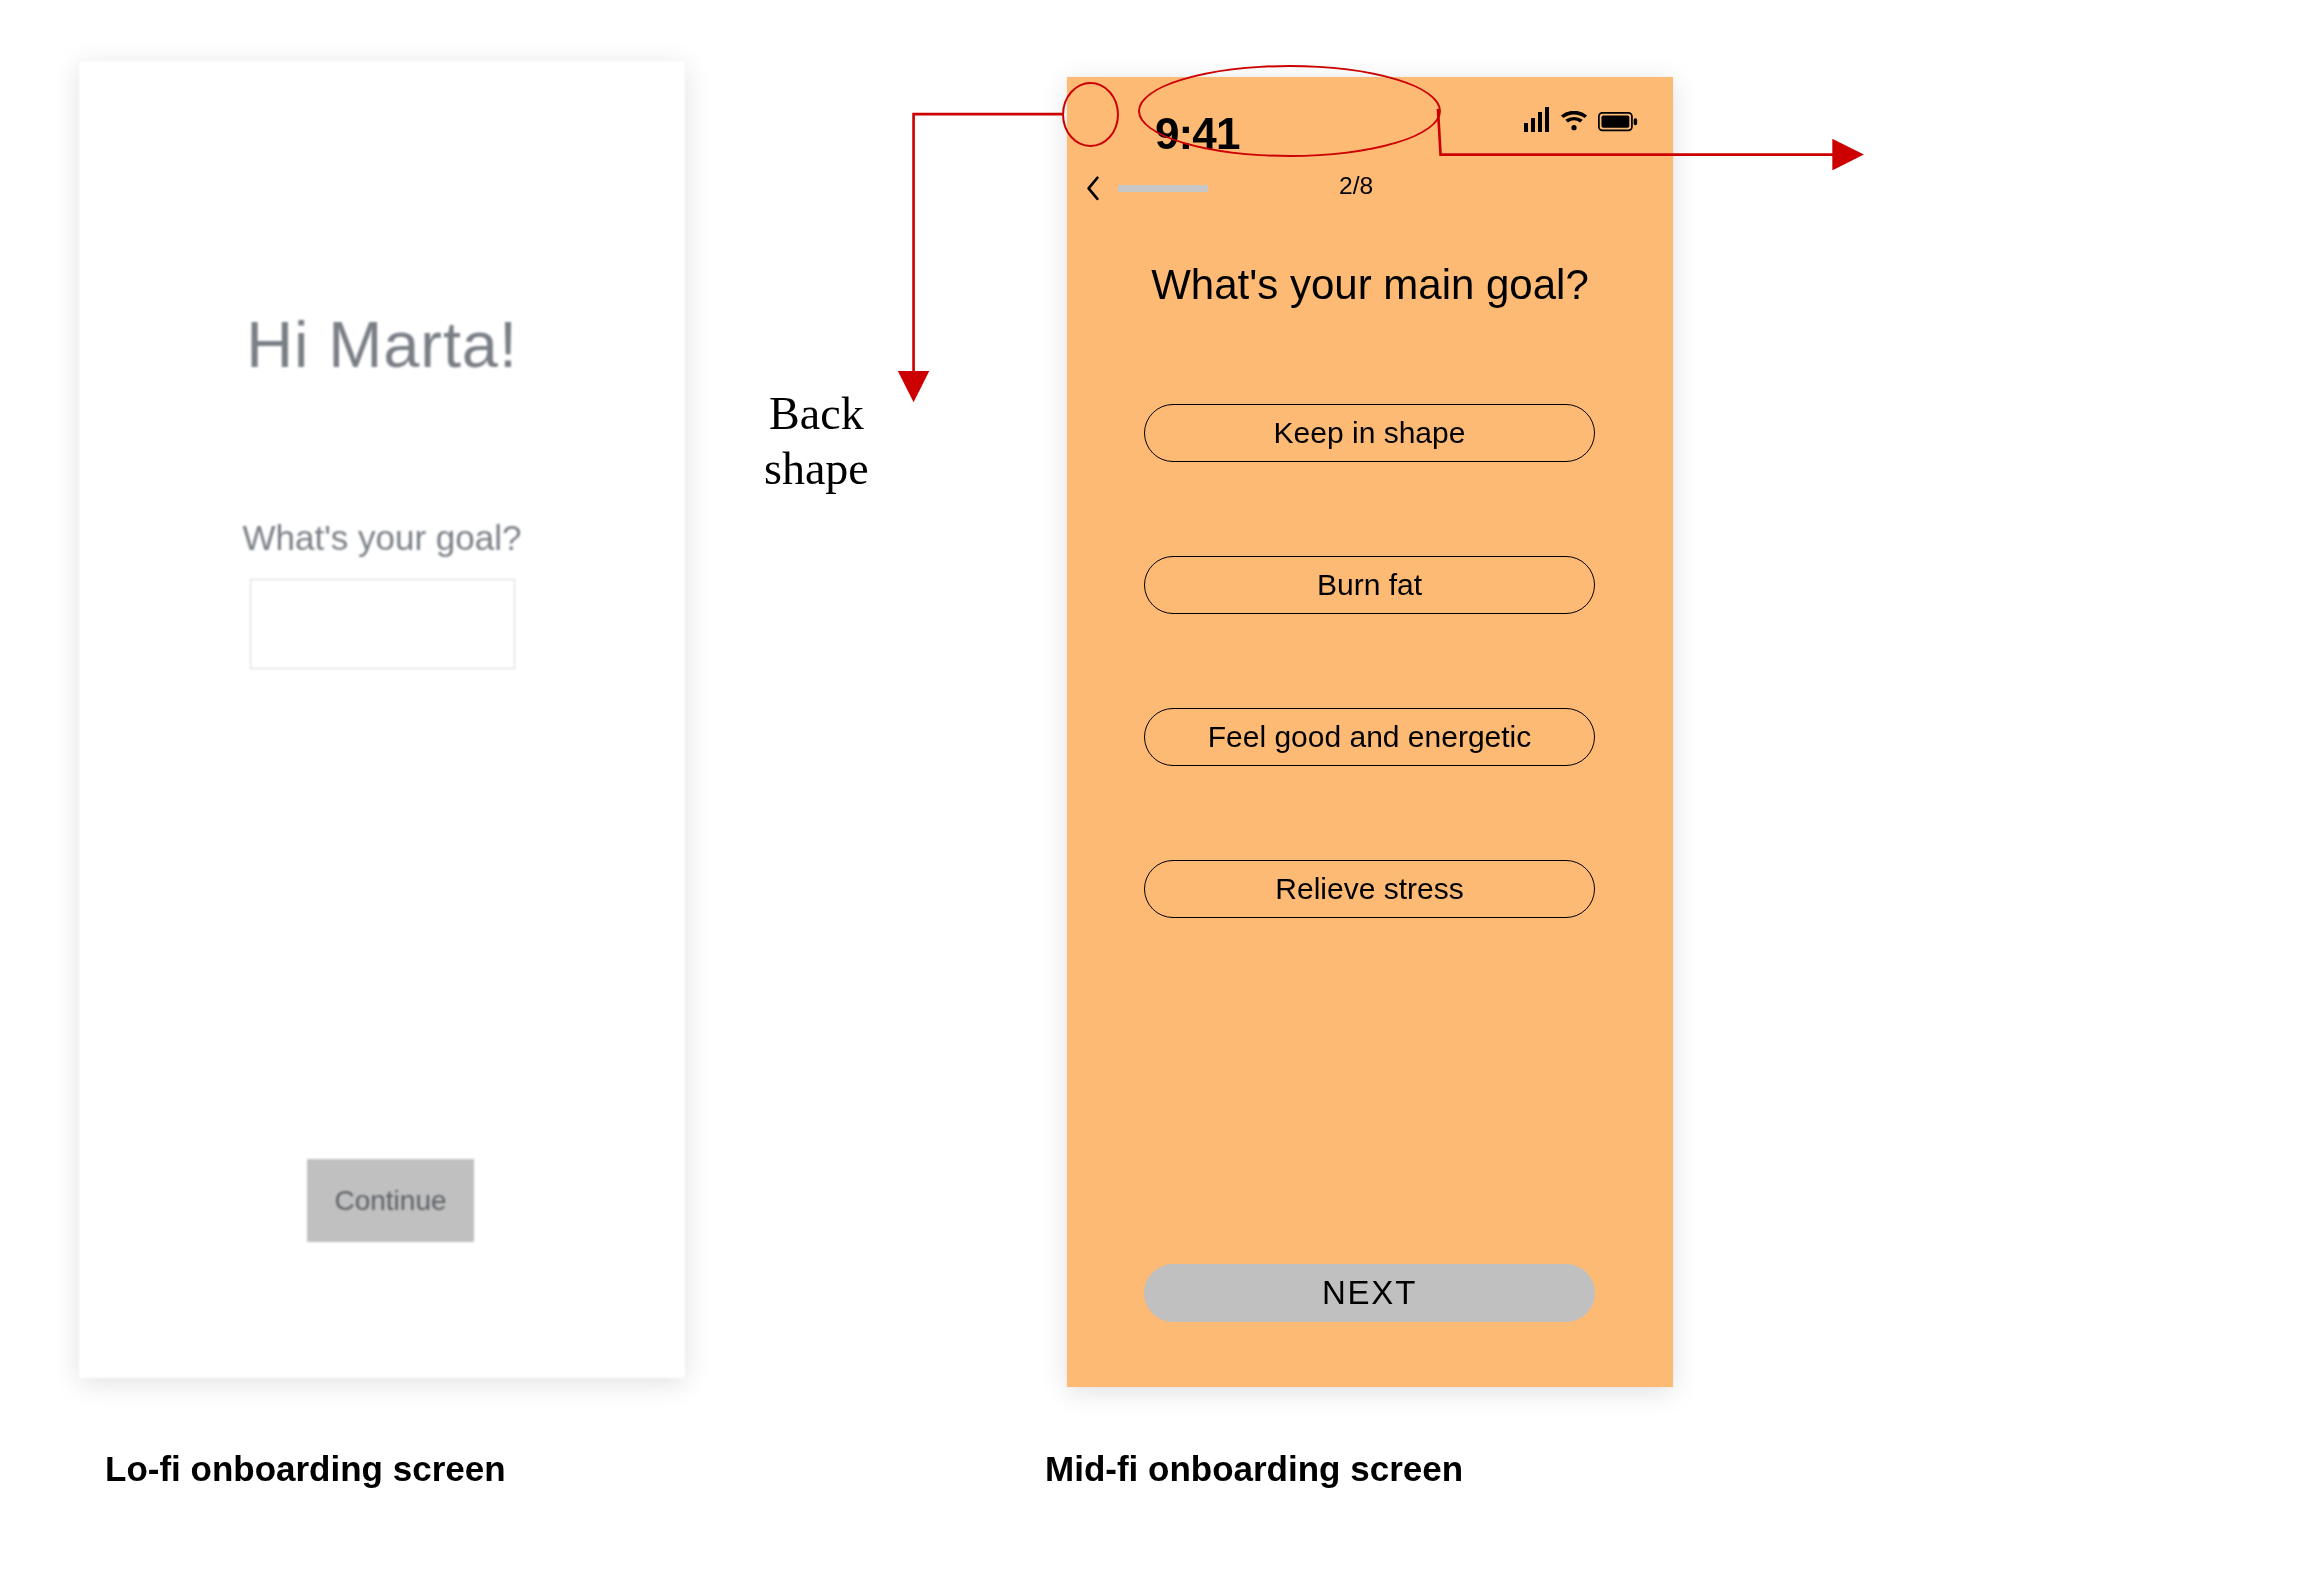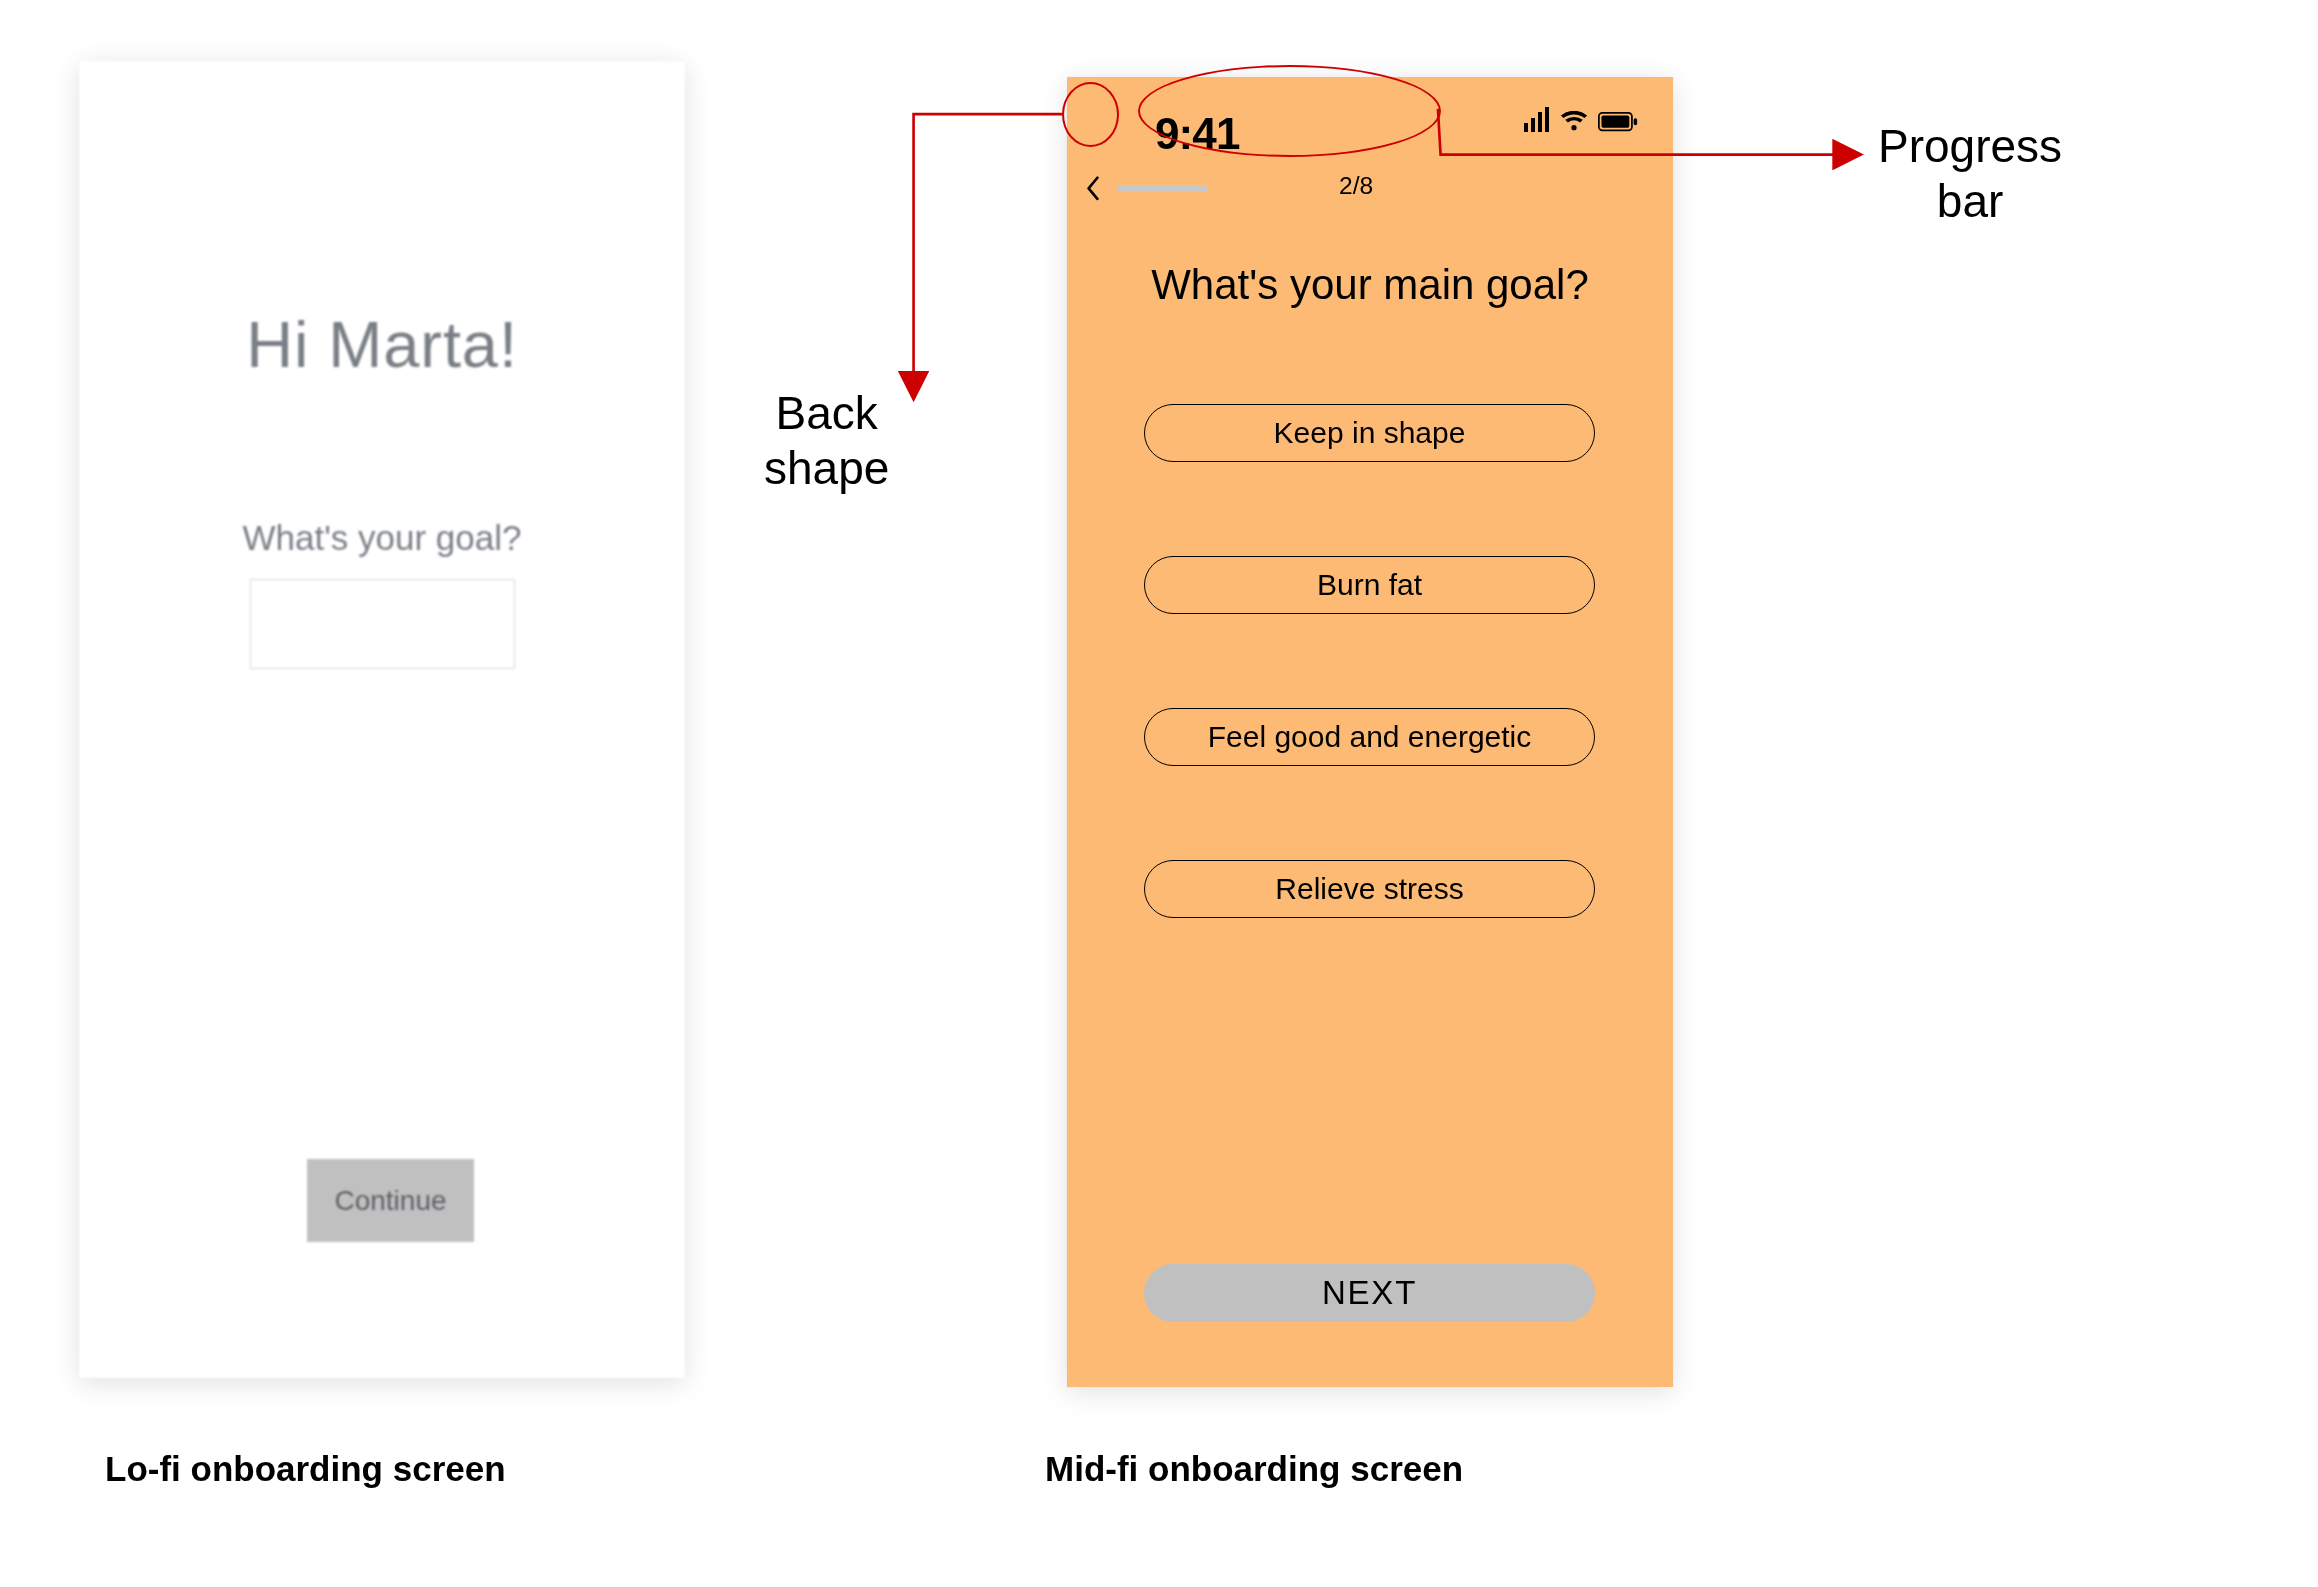--- a/index.html
+++ b/index.html
@@ -99,21 +99,21 @@
 
   
   .red-circle-back{
     left:1062px; top:82px; width:53px; height:61px;
     border:2.6px solid var(--red); border-radius:50%;
   }
   .red-oval-progress{
     left:1138px; top:65px; width:299px; height:88px;
     border:2.6px solid var(--red); border-radius:50%;
   }
-  .ann-back{left:764px; top:386px;}
+  .ann-back{left:764px; top:386px;font-family:Liberation Serif, serif;}
   .ann-prog{left:1878px; top:119px;}
   .ann-text{font-size:46px; text-align:center; line-height:1.2;}
 
   svg.arrow{position:absolute; overflow:visible;}
 </style>
 </head>
 <body>
 
 <div class="canvas">
 
@@ -194,19 +194,15 @@
   </div>
 
   <svg class="arrow" style="left:0;top:0;" width="2319" height="1588" viewBox="0 0 2640 1808">
     <defs>
       <marker id="arrP" markerWidth="12" markerHeight="12" refX="10" refY="6" orient="auto">
         <path d="M0,0 L12,6 L0,12 z" fill="#cc0000"></path>
       </marker>
     </defs>
     <path d="M1637 124 L1640 176 L2116 176" stroke="#cc0000" stroke-width="3" fill="none" marker-end="url(#arrP)"></path>
   </svg>
-  <div class="abs ann-prog ann-text">
-    <div>Progress</div>
-    <div>bar</div>
-  </div>
 
 </div>
 
 
 </body></html>

